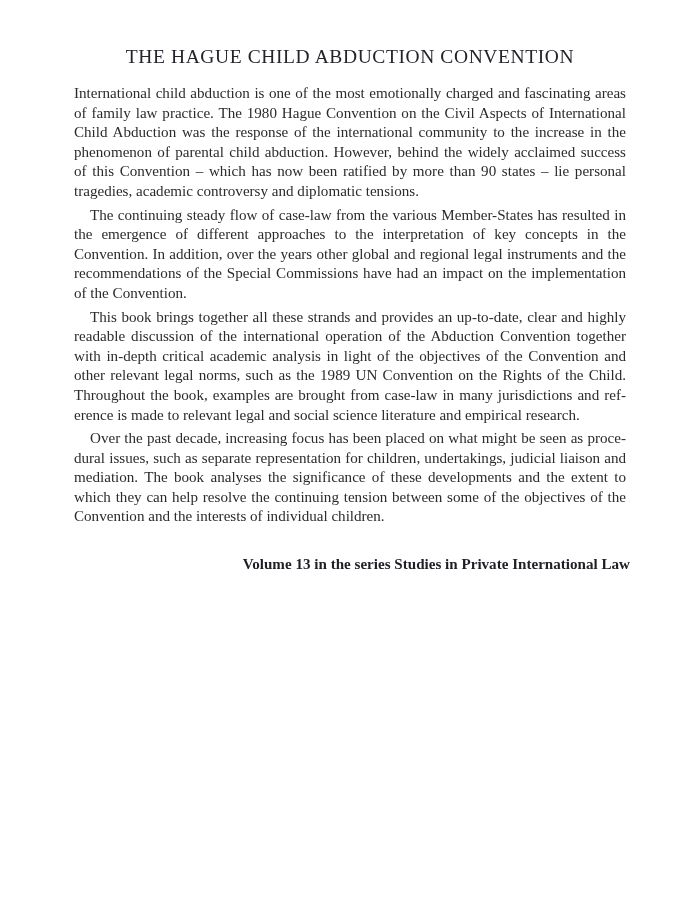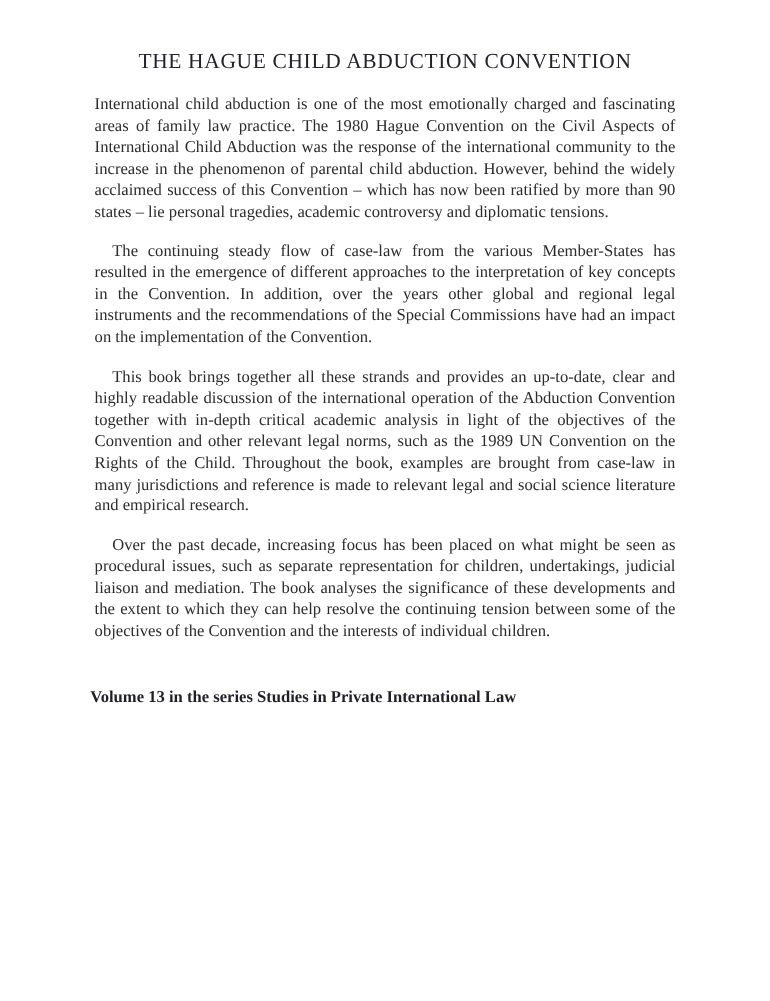--- a/index.html
+++ b/index.html
@@ -36,39 +36,39 @@
     line-height: 26px;
     text-align: center;
     letter-spacing: 0.6px;
     font-weight: 400;
     color: #23232a;
     margin: 0 0 14px 0;
     white-space: nowrap;
   }
 
   .blurb {
-    margin: 16px;
+    margin: 4px;
     font-size: 15.1px;
     line-height: 19.6px;
     text-align: justify;
     text-justify: inter-word;
     color: #2b2b2b;
     hyphens: manual;
   }
 
   .blurb + .blurb {
     text-indent: 16px;
   }
 
   .series-note {
-    margin: 12px;
+    margin: 0;
     padding-top: 23px;
     font-size: 15.1px;
     line-height: 20px;
-    text-align: left;
+    text-align: right;
     font-weight: 700;
     color: #1f1f26;
   }
 </style>
 </head>
 <body>
 
 <div class="page">
   <div class="content">
 

